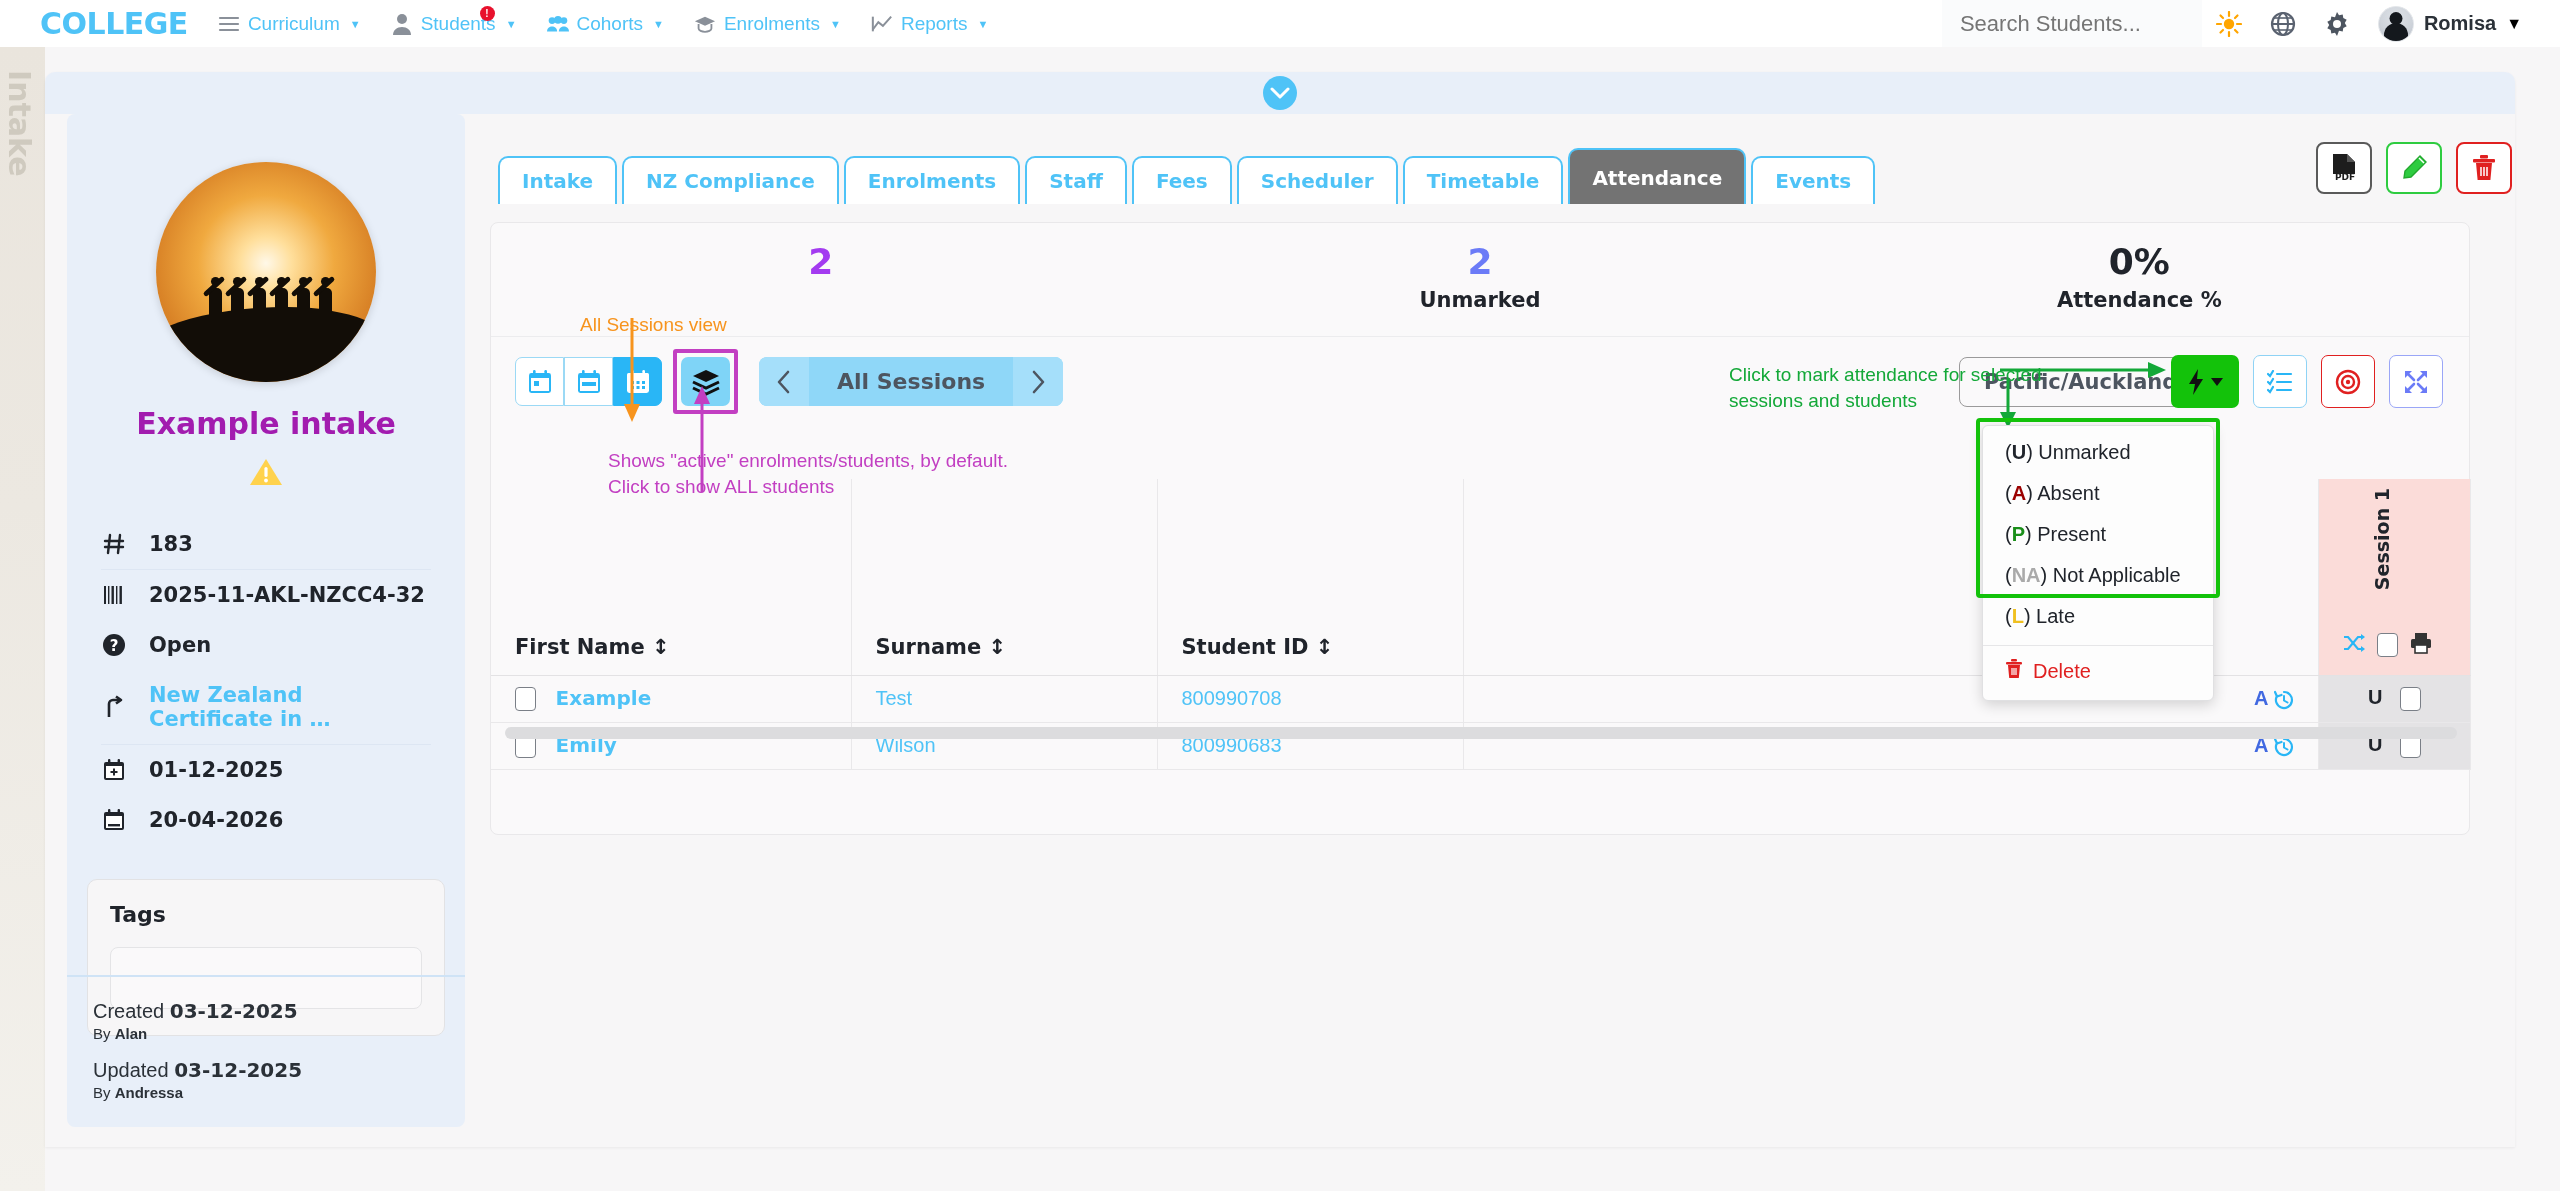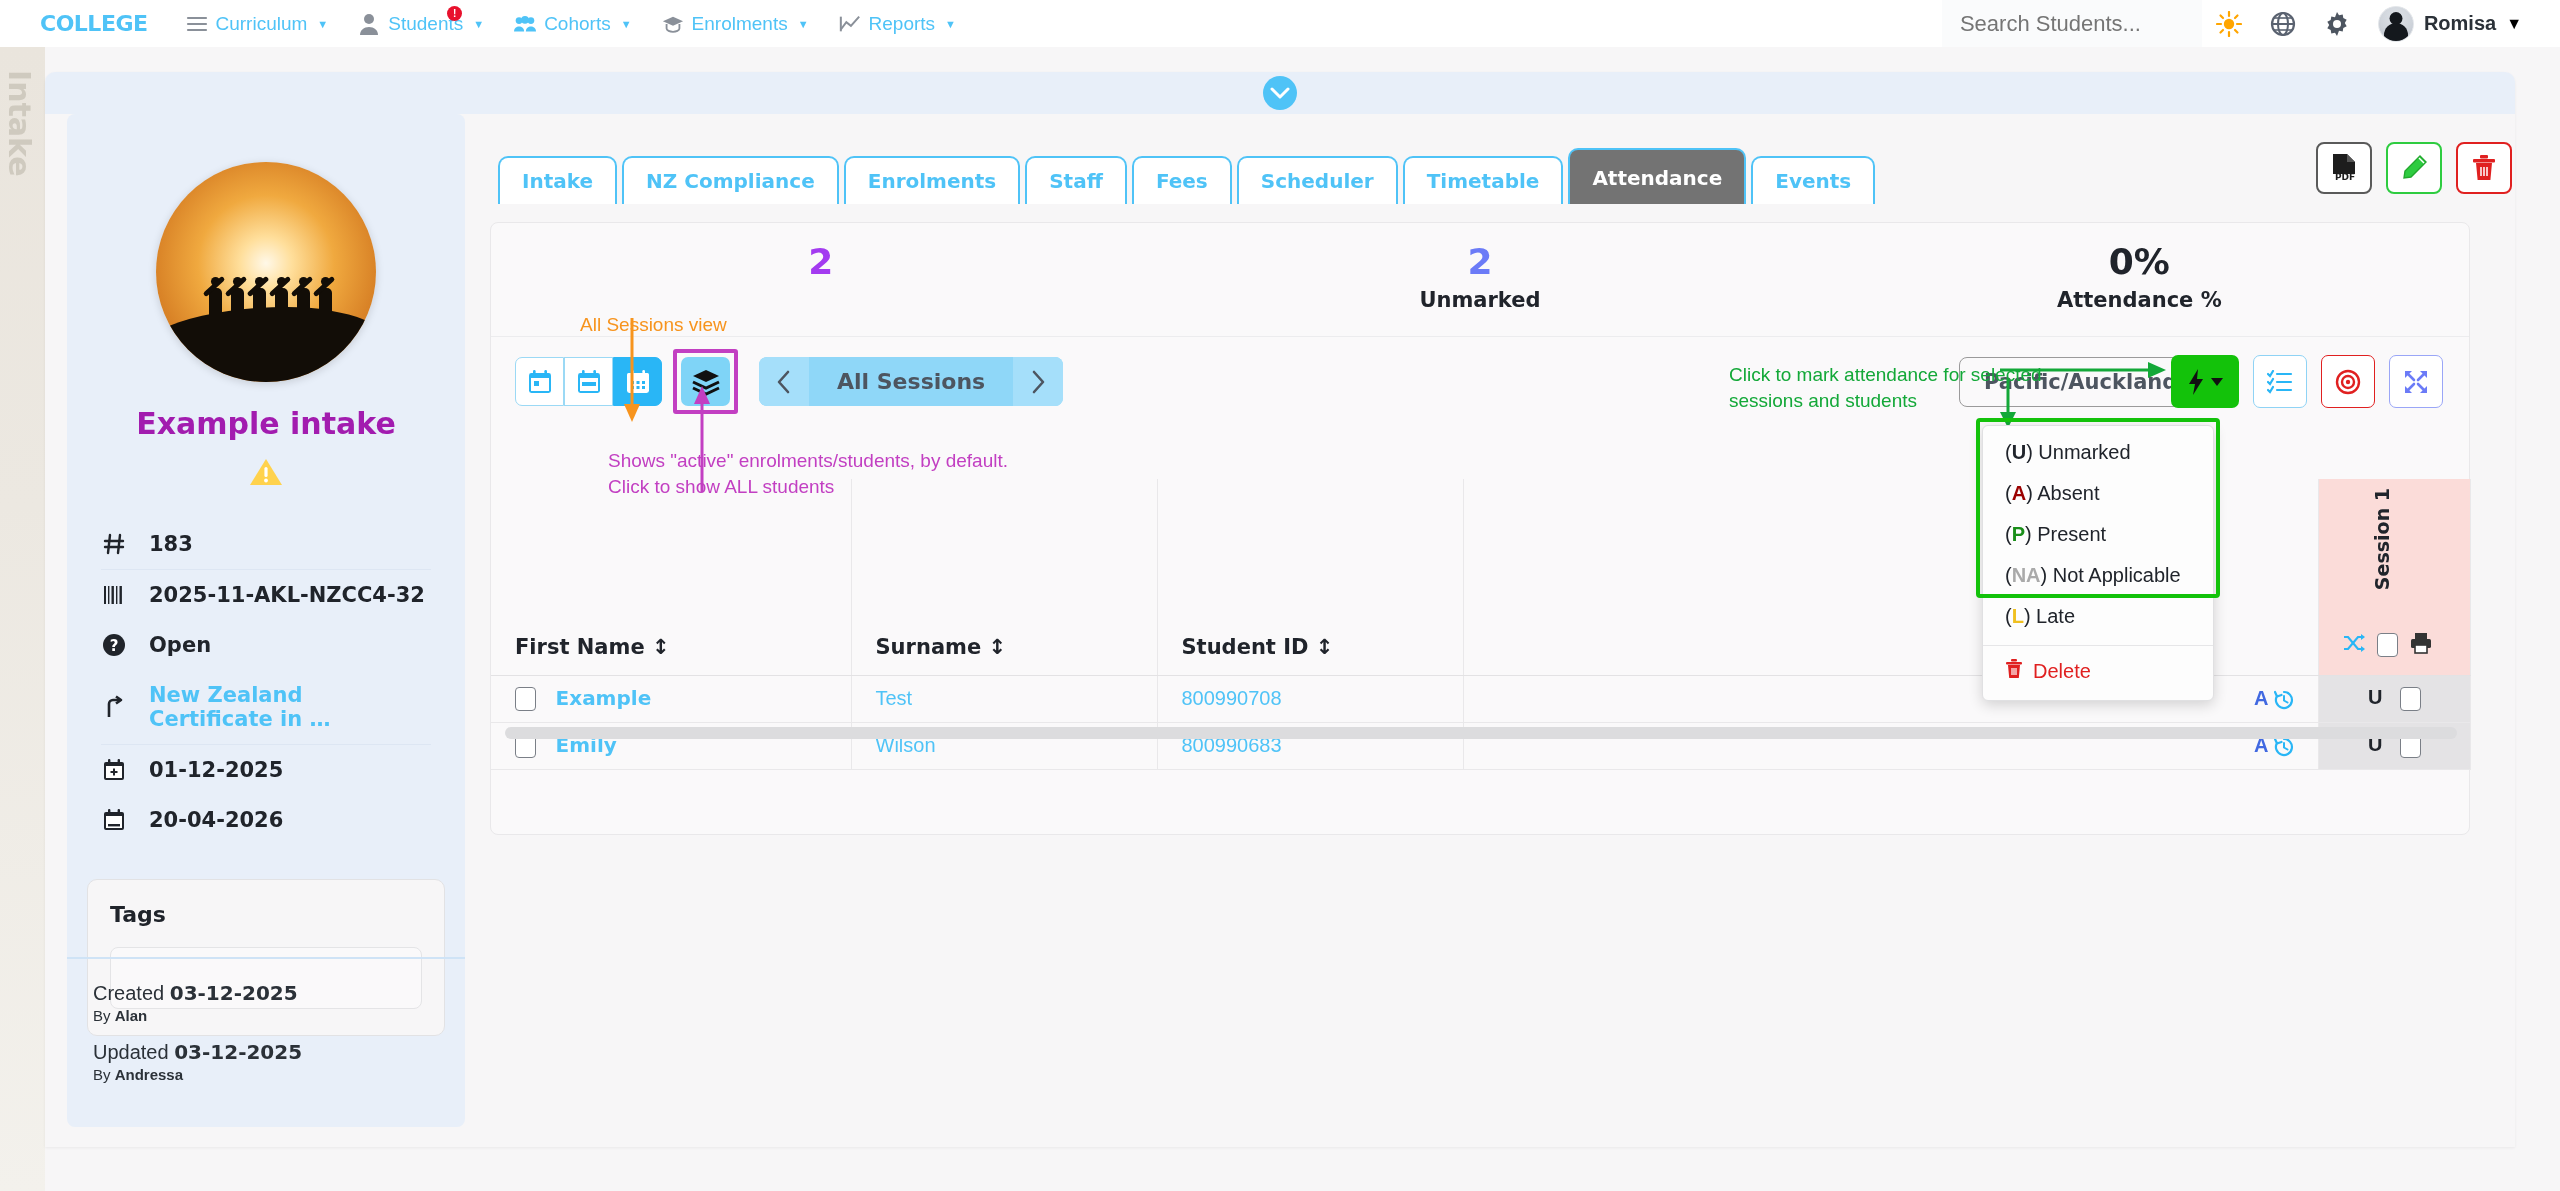--- a/index.html
+++ b/index.html
@@ -9,22 +9,22 @@
     background: #f7f6f7;
     overflow: hidden;
   }
   
   .topnav {
     position: absolute; top: 0; left: 0; width: 2560px; height: 47px;
     background: #ffffff; display: flex; align-items: center;
     z-index: 40;
   }
   .brand {
-    font-size: 22px; font-weight: bold; color: #4fc3f7;
-    letter-spacing: -0.5px; margin-left: 40px; margin-right: 38px;
+    font-size: 30px; font-weight: bold; color: #4fc3f7;
+    letter-spacing: -0.5px; margin-left: 40px; margin-right: 30px;
     font-family: "DejaVu Sans", sans-serif;
   }
   .navitem {
     display: flex; align-items: center; gap: 8px;
     font-size: 19px; color: #4fc3f7; margin-right: 30px;
     cursor: pointer; position: relative; white-space: nowrap;
   }
   .navitem .ic { width: 22px; height: 22px; display:inline-flex; align-items:center; justify-content:center; }
   .navitem .caret { font-size: 11px; color:#4fc3f7; margin-left:2px;}
   .badge-dot {
@@ -124,21 +124,21 @@
     margin:34px 20px 0 20px; background:#f7f6f7; border:1px solid #e2e2e4;
     border-radius:10px; padding:22px 22px 26px 22px;
   }
   .tags-title { font-size:22px; font-weight:700; color:#20242b; font-family:"DejaVu Sans", sans-serif;}
   .tags-input {
     margin-top:20px; height:62px; background:#faf9fa;
     border:1px solid #e4e4e6; border-radius:8px; width:100%;
   }
   .panel-footer {
     position:absolute; bottom:0; left:0; width:100%;
-    border-top:2px solid #cfe3f6; padding:22px 26px 44px 26px;
+    border-top:2px solid #cfe3f6; padding:22px 26px 26px 26px;
   }
   .ft-line { font-size:20px; color:#2b3138; }
   .ft-line b { font-weight:700; font-family:"DejaVu Sans", sans-serif; }
   .ft-sub { font-size:15px; color:#2b3138; margin-top:2px; margin-bottom:16px;}
   .ft-sub b { font-weight:700; }
 
   
   .tabs { position:absolute; top:148px; left:498px; display:flex; align-items:flex-end; gap:5px; }
   .tab {
     background:#fff; border:2px solid #4fc3f7; border-bottom:none;

